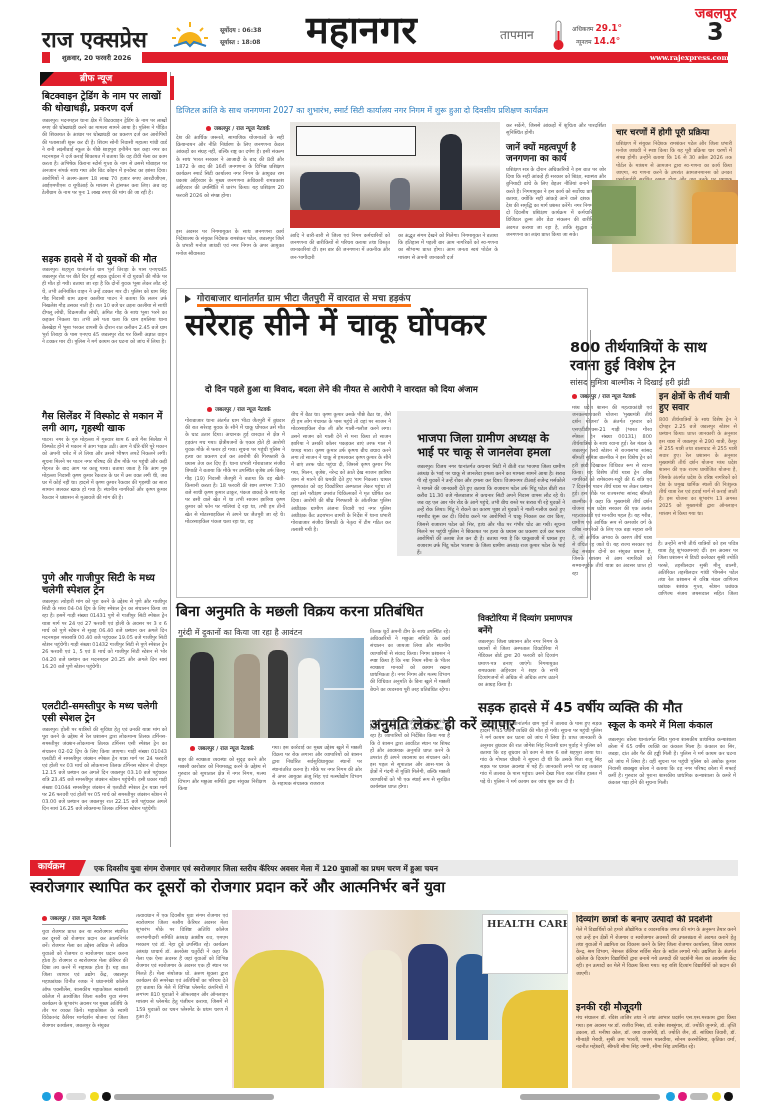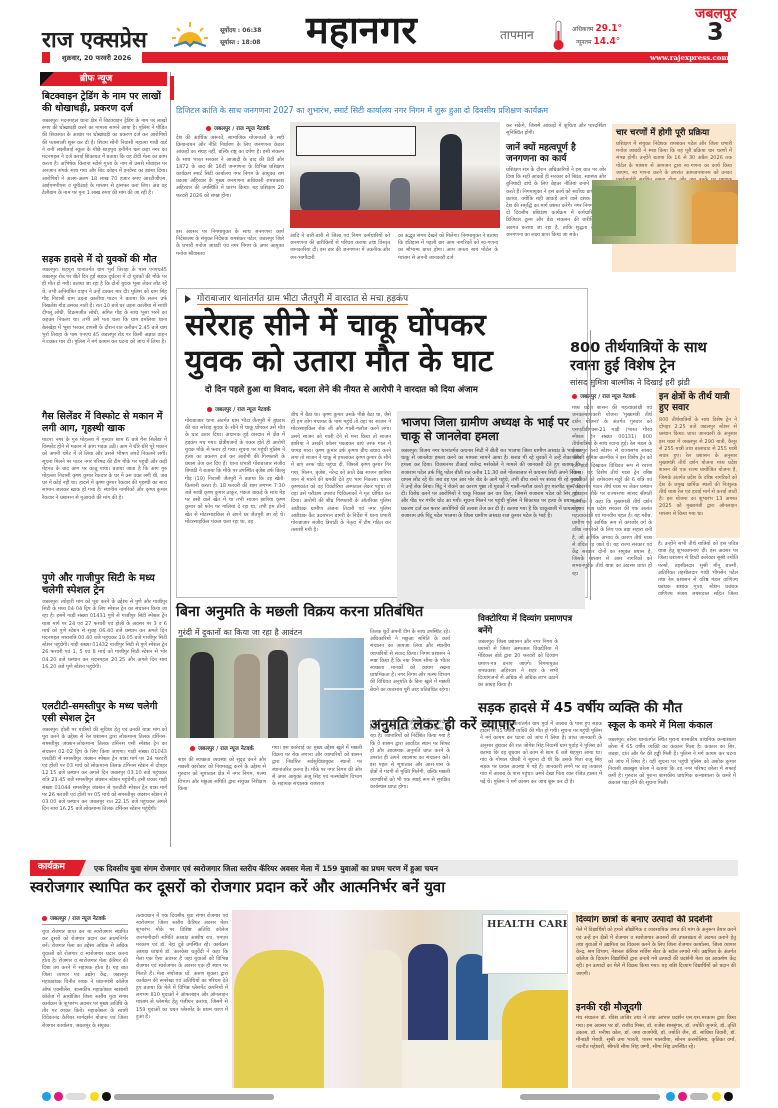--- a/index.html
+++ b/index.html
@@ -103,30 +103,29 @@
   <div class="abs hl" style="left:330px;top:70px;width:100px;font-size:9px;line-height:11px">जानें क्यों महत्वपूर्ण है जनगणना का कार्य</div>
   <div class="abs txt" style="left:330px;top:94px;width:100px;height:102px">प्रशिक्षण सत्र के दौरान अधिकारियों ने इस बात पर जोर दिया कि सही आंकड़े ही सरकार को शिक्षा, स्वास्थ्य और बुनियादी ढांचे के लिए बेहतर नीतियां बनाने में मदद करते हैं। निगमायुक्त ने इस कार्य को सर्वोच्च प्राथमिकता बताया, क्योंकि सही आंकड़े आने वाले दशक के लिए देश की समृद्धि का मार्ग प्रशस्त करेंगे। नगर निगम के इस दो दिवसीय प्रशिक्षण कार्यक्रम में कर्मचारियों को डिजिटल टूल्स और डेटा संकलन की बारीकियों से अवगत कराया जा रहा है, ताकि शुद्धता के साथ जनगणना का लक्ष्य प्राप्त किया जा सके।</div>
   <div class="abs box" style="left:436px;top:52px;width:124px;height:148px;padding:4px">
     <div class="hl" style="font-size:8.5px;color:#1a1a1a;white-space:nowrap">चार चरणों में होगी पूरी प्रक्रिया</div>
     <div class="txt" style="margin-top:3px;height:128px;color:#6a5a4a">प्रशिक्षण में संयुक्त निदेशक रामशंकर पटेल और जिला प्रभारी मनोज जाधवी ने स्पष्ट किया कि यह पूरी प्रक्रिया चार चरणों में संपन्न होगी। उन्होंने बताया कि 16 से 30 अप्रैल 2026 तक पोर्टल के माध्यम से आमजन द्वारा स्व-गणना का कार्य किया जाएगा, स्व गणना करने के उपरांत आमजनमानस को उनका एसईआईडी सुरक्षित रखना होगा और जब उनके घर प्रगणक आएं, तो इसे देना एवं बताना होगा। उन्होंने बताया कि 1 मई से 30 मई 2026 तक मकान सूचीकरण और मकानों की गणना का कार्य किया जाएगा। इसी प्रकार फरवरी 2027 में मुख्य जनसंख्या गणना के कार्य की शुरुआत होगी।</div>
   </div>
 </div>
 
 <div class="abs" style="left:176px;top:288px;width:412px;height:310px;border:1px solid #bbb">
   <div class="abs" style="left:8px;top:6px;width:0;height:0;border-top:4px solid transparent;border-bottom:4px solid transparent;border-left:6px solid #333"></div>
-  <div class="abs" style="left:20px;top:2px;font-size:9px;font-weight:normal;color:#444;border-bottom:1px solid #f97316;white-space:nowrap">गोराबाजार थानांतर्गत ग्राम भीटा जैतपुरी में वारदात से मचा हड़कंप</div>
+  <div class="abs" style="left:20px;top:2px;font-size:9px;font-weight:bold;color:#444;border-bottom:3px solid #f97316;white-space:nowrap">गोराबाजार थानांतर्गत ग्राम भीटा जैतपुरी में वारदात से मचा हड़कंप</div>
   <div class="abs hl" style="left:8px;top:20px;font-size:30px;white-space:nowrap">सरेराह सीने में चाकू घोंपकर</div>
-  <div class="abs hl" style="left:8px;top:56px;font-size:30px;white-space:nowrap">युवक को उतारा मौत के घाट</div>
   <div class="abs" style="left:28px;top:94px;font-size:8.5px;font-weight:bold;color:#222;white-space:nowrap">दो दिन पहले हुआ था विवाद, बदला लेने की नीयत से आरोपी ने वारदात को दिया अंजाम</div>
   <div class="abs byline" style="left:30px;top:116px">
     <span class="dot"></span><span>जबलपुर / राज न्यूज नेटवर्क</span>
   </div>
   <div class="abs txt" style="left:8px;top:128px;width:100px;height:178px">गोराबाजार थाना अंतर्गत ग्राम भीटा जैतपुरी में बुधवार की रात सरेराह युवक के सीने में चाकू घोंपकर उसे मौत के घाट उतार दिया। अचानक हुई वारदात से क्षेत्र में हड़कंप मच गया। क्षेत्रीयजनों के एकत्र होते ही आरोपी युवक मौके से फरार हो गया। सूचना पर पहुंची पुलिस ने हत्या का प्रकरण दर्ज कर आरोपी की गिरफ्तारी के प्रयास तेज कर दिए हैं। थाना प्रभारी गोराबाजार संजीव त्रिपाठी ने बताया कि मौके पर उपस्थित बृजेश उर्फ बिल्लू गौड़ (19) निवासी जैतपुरी ने बताया कि वह खेती-किसानी करता है। 18 फरवरी की शाम लगभग 7:30 बजे साथी कृष्ण कुमार ठाकुर, पंकज बाकड़े के साथ मेड़ पर बसी वाले खेत में था तभी साजन झारिया कृष्ण कुमार को फोन पर गालियां दे रहा था, तभी हम तीनों खेत से मोटरसाइकिल से अपने घर जैतपुरी जा रहे थे। मोटरसाइकिल पंकज चला रहा था, वह</div>
   <div class="abs txt" style="left:114px;top:122px;width:100px;height:184px">बीच में बैठा था। कृष्ण कुमार उसके पीछे बैठा था, जैसे ही हम लोग पंचायत के पास पहुंचे तो वहां पर साजन ने मोटरसाइकिल रोक ली और गाली-गलौज करने लगा। उसने साजन को गाली देने से मना किया तो साजन झारिया ने उसकी कॉलर पकड़कर बाएं तरफ गाल में थप्पड़ मारा। कृष्ण कुमार उर्फ कृष्णा बीच बचाव करने लगा तो साजन ने चाकू से हमलाकर कृष्ण कुमार के सीने में बाएं तरफ चोट पहुंचा दी, जिससे कृष्ण कुमार गिर गया, मिलन, बृजेश, नरेन्द्र को आते देख साजन झारिया जान से मारने की धमकी देते हुए भाग निकला। घायल कृष्णकांत को वह विक्टोरिया अस्पताल लेकर पहुंचा तो वहां उसे परीक्षण उपरांत चिकित्सकों ने मृत घोषित कर दिया। आरोपी की शीघ्र गिरफ्तारी के ऑतरिक्त पुलिस अधीक्षक ग्रामीण अंजना तिवारी एवं नगर पुलिस अधीक्षक कैंट उदयभान बागरी के निर्देश में थाना प्रभारी गोराबाजार संजीव त्रिपाठी के नेतृत्व में टीम गठित कर तलाशी गयी है।</div>
-  <div class="abs gray" style="left:220px;top:122px;width:188px;height:198px;padding:4px">
+  <div class="abs gray" style="left:220px;top:122px;width:188px;height:145px;padding:20px">
     <div class="hl" style="font-size:11.5px;line-height:14px">भाजपा जिला ग्रामीण अध्यक्ष के भाई पर चाकू से जानलेवा हमला</div>
     <div class="txt" style="margin-top:4px;height:142px;color:#444">जबलपुर। विजय नगर थानांतर्गत कचनार सिटी में बीती रात भाजपा जिला ग्रामीण अध्यक्ष के भाई पर चाकू से जानलेवा हमला करने का मामला सामने आया है। शराब पी रहे युवकों ने उन्हें रोका और हमला कर दिया। विजयनगर टीआई राजेन्द्र मर्सकोले ने मामले की जानकारी देते हुए बताया कि राजाराम पटेल उर्फ पिंटू पटेल बीती रात करीब 11.30 बजे गोलबाजार से कचनार सिटी अपने निवास वापस लौट रहे थे। जब वह एल आर पोर रोड के आगे पहुंचे, तभी बीच रास्ते पर शराब पी रहे युवकों ने उन्हें रोक लिया। पिंटू ने रोकने का कारण पूछा तो युवकों ने गाली-गलौज करते हुए मारपीट शुरू कर दी। विरोध करने पर आरोपियों ने चाकू निकाल कर वार किए, जिससे राजाराम पटेल को सिर, हाथ और पीठ पर गंभीर चोट आ गयी। सूचना मिलने पर पहुंची पुलिस ने शिकायत पर हत्या के प्रयास का प्रकरण दर्ज कर फरार आरोपियों की तलाश तेज कर दी है। बताया गया है कि चाकूबाजी में घायल हुए राजाराम उर्फ पिंटू पटेल भाजपा के जिला ग्रामीण अध्यक्ष राज कुमार पटेल के भाई हैं।</div>
   </div>
 </div>
 
 <div class="abs" style="left:592px;top:180px;width:146px;height:400px">
   <div class="abs photo" style="left:0;top:0;width:146px;height:64px;background:linear-gradient(90deg,#8a9a6a 0%,#b9c48c 30%,#d9d2b4 55%,#d8a850 75%,#c98a50 100%)">
     <div class="abs" style="left:0;top:6px;width:44px;height:50px;background:#7f9b5e"></div>
     <div class="abs" style="left:100px;top:12px;width:46px;height:52px;background:#e3a248;border-radius:6px 6px 0 0"></div>
   </div>
@@ -174,21 +173,21 @@
 <div class="abs" style="left:478px;top:700px;width:262px;height:150px">
   <div class="abs hl" style="left:0;top:0;font-size:13.5px;white-space:nowrap">सड़क हादसे में 45 वर्षीय व्यक्ति की मौत</div>
   <div class="abs txt" style="left:2px;top:20px;width:122px;height:128px">जबलपुर। शहपुरा थानांतर्गत ग्राम पुर्वा में तालाब के पास हुए सड़क हादसे में 45 वर्षीय व्यक्ति की मौत हो गयी। सूचना पर पहुंची पुलिस ने मर्ग कायम कर घटना को जांच में लिया है। प्राप्त जानकारी के अनुसार बुधवार की रात जोगेश सिंह निवासी ग्राम पुर्वाह ने पुलिस को बताया कि वह बुधवार को काम से शाम 6 बजे शहपुरा आया था। गांव के गोपाल चौधरी ने सूचना दी थी कि उसके पिता राजू सिंह सड़क पर घायल अवस्था में पड़े हैं। जानकारी लगने पर वह तत्काल गांव में तालाब के पास पहुंचा। उसने देखा पिता रक्त रंजित हालत में पड़े थे। पुलिस ने मर्ग कायम कर जांच शुरू कर दी है।</div>
   <div class="abs hl" style="left:130px;top:20px;font-size:9.5px;white-space:nowrap">स्कूल के कमरे में मिला कंकाल</div>
   <div class="abs txt" style="left:130px;top:36px;width:128px;height:112px">जबलपुर। बरेला थानांतर्गत स्थित पुराना शासकीय प्राथमिक कन्याशाला बरेला में 65 वर्षीय व्यक्ति का कंकाल मिला है। कंकाल का सिर, जबड़ा, दांत और पैर की हड्डी मिली है। पुलिस ने मर्ग कायम कर घटना को जांच में लिया है। वहीं सूचना पर पहुंची पुलिस को अशोक कुमार निवासी बाबखुरा बरेला ने बताया कि वह नगर परिषद बरेला में सफाई कर्मी है। गुरुवार को पुराना शासकीय प्राथमिक कन्याशाला के कमरे में कंकाल पड़ा होने की सूचना मिली।</div>
 </div>
 
 <div class="abs gray" style="left:30px;top:860px;width:708px;height:16px">
   <div class="abs bar-red" style="left:0;top:0;width:56px;height:16px;clip-path:polygon(0 0,100% 0,88% 100%,0 100%)"></div>
   <div class="abs hl" style="left:8px;top:2px;font-size:9px;color:#fff">कार्यक्रम</div>
-  <div class="abs" style="left:64px;top:3px;font-size:7.5px;font-weight:bold;color:#222;white-space:nowrap">एक दिवसीय युवा संगम रोजगार एवं स्वरोजगार जिला स्तरीय कॅरियर अवसर मेला में 159 युवाओं का प्रथम चरण में हुआ चयन</div>
+  <div class="abs" style="left:64px;top:3px;font-size:7.5px;font-weight:bold;color:#222;white-space:nowrap">एक दिवसीय युवा संगम रोजगार एवं स्वरोजगार जिला स्तरीय कॅरियर अवसर मेला में 120 युवाओं का प्रथम चरण में हुआ चयन</div>
 </div>
 <div class="abs hl" style="left:30px;top:880px;width:740px;font-size:15px;white-space:nowrap">स्वरोजगार स्थापित कर दूसरों को रोजगार प्रदान करें और आत्मनिर्भर बनें युवा</div>
 <div class="abs byline" style="left:42px;top:914px">
   <span class="dot"></span><span>जबलपुर / राज न्यूज नेटवर्क</span>
 </div>
 <div class="hline" style="left:42px;top:924px;width:86px"></div>
 <div class="abs txt" style="left:42px;top:928px;width:86px;height:162px">युवा रोजगार प्राप्त कर या स्वरोजगार स्थापित कर दूसरों को रोजगार प्रदान कर आत्मनिर्भर बनें। रोजगार मेला का उद्देश्य अधिक से अधिक युवाओं को रोजगार व स्वरोजगार प्रदान करना होता है। रोजगार व स्वरोजगार मेला कॅरियर की दिशा तय करने में सहायक होता है। यह बात जिला व्यापार एवं उद्योग केंद्र, जबलपुर महाप्रबंधक विनीत रजक ने प्रधानमंत्री कॉलेज ऑफ एक्सीलेंस, शासकीय महाकोशल स्वशासी कॉलेज में आयोजित जिला स्तरीय युवा संगम कार्यक्रम के शुभारंभ अवसर पर मुख्य अतिथि के तौर पर व्यक्त किये। महाकोशल के स्वामी विवेकानंद कैरियर मार्गदर्शन योजना एवं जिला रोजगार कार्यालय, जबलपुर के संयुक्त</div>
 <div class="abs txt" style="left:136px;top:912px;width:92px;height:178px">तत्वावधान में एक दिवसीय युवा संगम रोजगार एवं स्वरोजगार जिला स्तरीय कैरियर अवसर मेला शुभारंभ मौके पर विशिष्ट अतिथि कॉलेज जनभागीदारी समिति अध्यक्ष आशीष राव, एमएम मरकाम एवं डॉ. नेहा दुबे उपस्थित रहे। कार्यक्रम अध्यक्ष प्राचार्य डॉ. अलकेश चतुर्वेदी ने कहा कि मेला एक ऐसा अवसर है जहां युवाओं को विभिन्न रोजगार एवं स्वरोजगार के अवसर एक ही स्थान पर मिलते हैं। मेला संयोजक प्रो. अरुण शुक्ला द्वारा कार्यक्रम की रूपरेखा एवं अतिथियों का परिचय देते हुए बताया कि मेले में विभिन्न प्लेसमेंट कंपनियों में लगभग 810 युवाओं ने ऑफलाइन और ऑनलाइन माध्यम से प्लेसमेंट हेतु पंजीयन कराया, जिसमें से 159 युवाओं का चयन प्लेसमेंट के प्रथम चरण में हुआ है।</div>
 <div class="abs photo" style="left:232px;top:910px;width:336px;height:178px;background:linear-gradient(90deg,#f2dde4 0%,#f4eef0 30%,#e6d8c4 55%,#d9e6e6 80%,#eef4ea 100%)">
   <div class="abs" style="left:2px;top:40px;width:90px;height:138px;background:#e3cf52;border-radius:40px 40px 0 0"></div>

